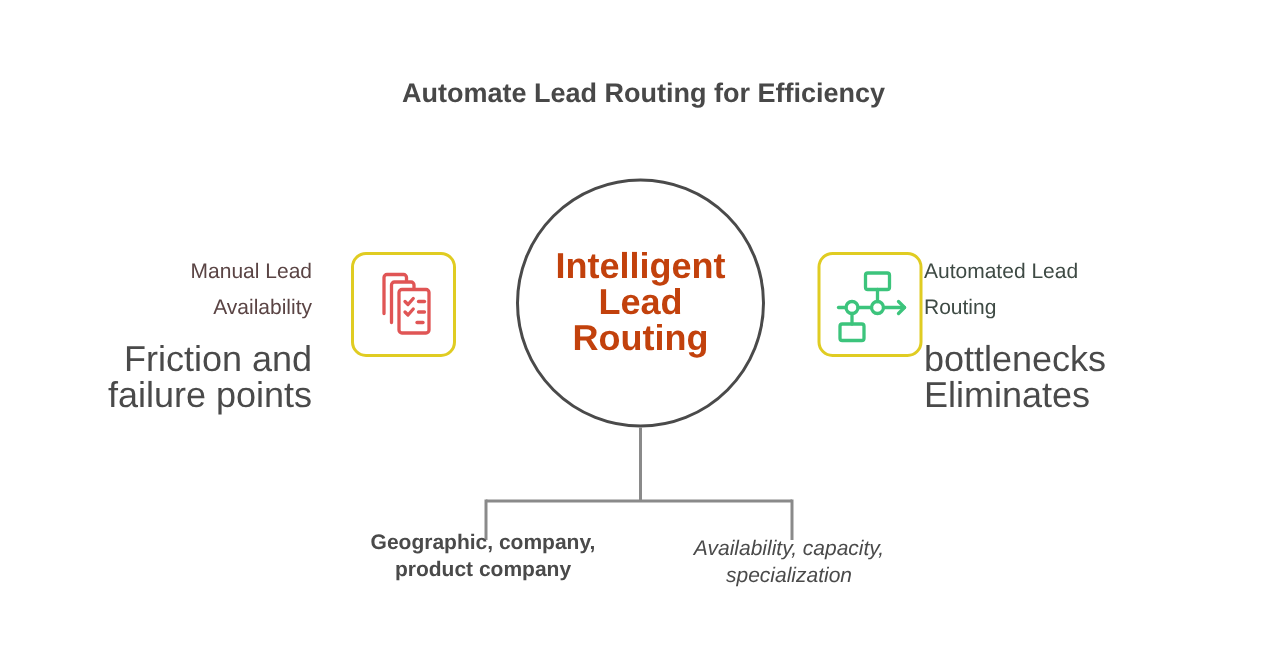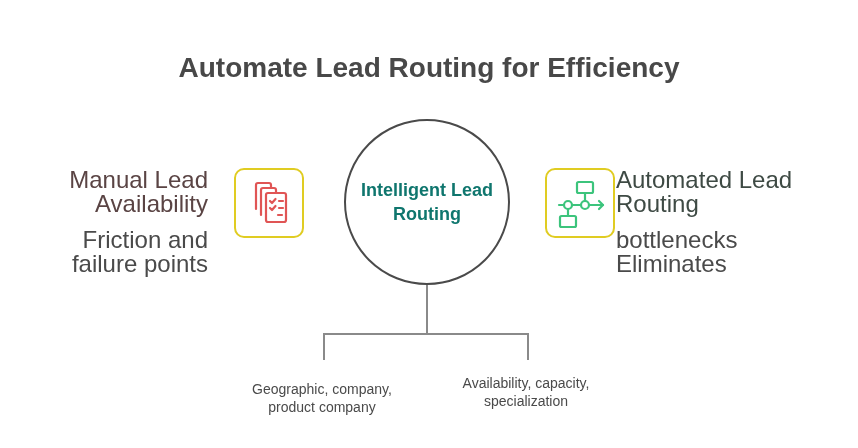--- a/index.html
+++ b/index.html
@@ -1,27 +1,27 @@
 <!DOCTYPE html>
 <html><head>
   <meta charset="utf-8">
   <style>
     html, body { margin: 0; padding: 0; background: #ffffff; }
     body { width: 858px; height: 448px; position: relative; overflow: hidden; font-family: "Liberation Sans", sans-serif; }
-    .title { position: absolute; left: 0; width: 858px; top: 52px; text-align: center; font-size: 28px; font-weight: bold; color: #484848; }
+    .title { position: absolute; left: 0; width: 858px; top: 52px; text-align: center; font-size: 18px; font-weight: bold; color: #484848; }
     .left-block { position: absolute; right: 650px; top: 168px; text-align: right; }
     .right-block { position: absolute; left: 616px; top: 168px; text-align: left; }
-    .heading { font-size: 24px; line-height: 24px; }
+    .heading { font-size: 14px; line-height: 24px; }
     .left-block .heading { color: #5a4444; }
     .right-block .heading { color: #3e4a44; }
     .desc { font-size: 24px; line-height: 24px; color: #4a4a4a; margin-top: 12px; }
     .icon-box { position: absolute; width: 70px; height: 70px; border: 2.5px solid #e0cc22; border-radius: 10px; box-sizing: border-box; background: #fff; }
     .icon-box svg { position: absolute; left: 0; top: 0; }
     .circle { position: absolute; left: 344px; top: 119px; width: 166px; height: 166px; border: 2px solid #4a4a4a; border-radius: 50%; box-sizing: border-box; display: flex; align-items: center; justify-content: center; text-align: center; }
-    .circle-label { font-size: 18px; font-weight: bold; color: #0f766e; line-height: 24px; }
+    .circle-label { font-size: 24px; font-weight: bold; color: #c2410c; line-height: 24px; }
     .connector { position: absolute; }
     .leaf { position: absolute; font-size: 14px; color: #4a4a4a; text-align: center; line-height: 18px; width: 200px; }
   </style>
 </head>
 <body>
 
 <div class="title">Automate Lead Routing for Efficiency</div>
 
 <div class="left-block">
   <div class="heading">
@@ -86,21 +86,21 @@
 
 <svg class="connector" style="left:0; top:0;" width="858" height="448">
   <g stroke="#8a8a8a" stroke-width="2" fill="none">
     <path d="M427 285 V334"></path>
     <path d="M324 334 H528"></path>
     <path d="M324 333 V360"></path>
     <path d="M528 333 V360"></path>
   </g>
 </svg>
 
-<div class="leaf" style="left:222px; top:380px;">
+<div class="leaf" style="left:222px; top:352px;font-weight:bold;">
   <div>Geographic, company,</div>
   <div>product company</div>
 </div>
 
-<div class="leaf" style="left:426px; top:374px;">
+<div class="leaf" style="left:426px; top:356px;font-style:italic;">
   <div>Availability, capacity,</div>
   <div>specialization</div>
 </div>
 
 </body></html>

